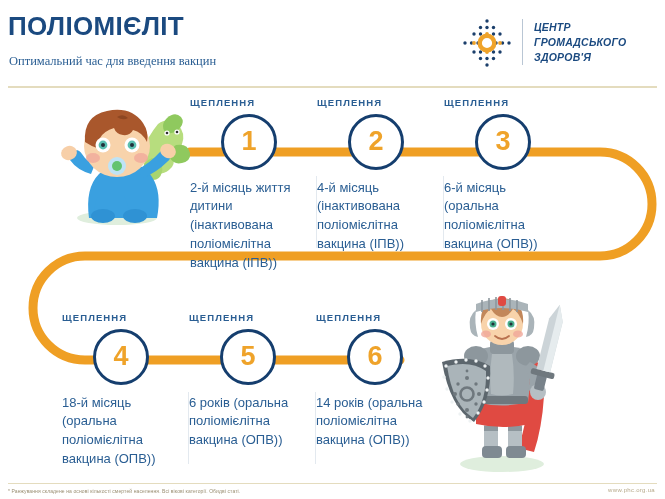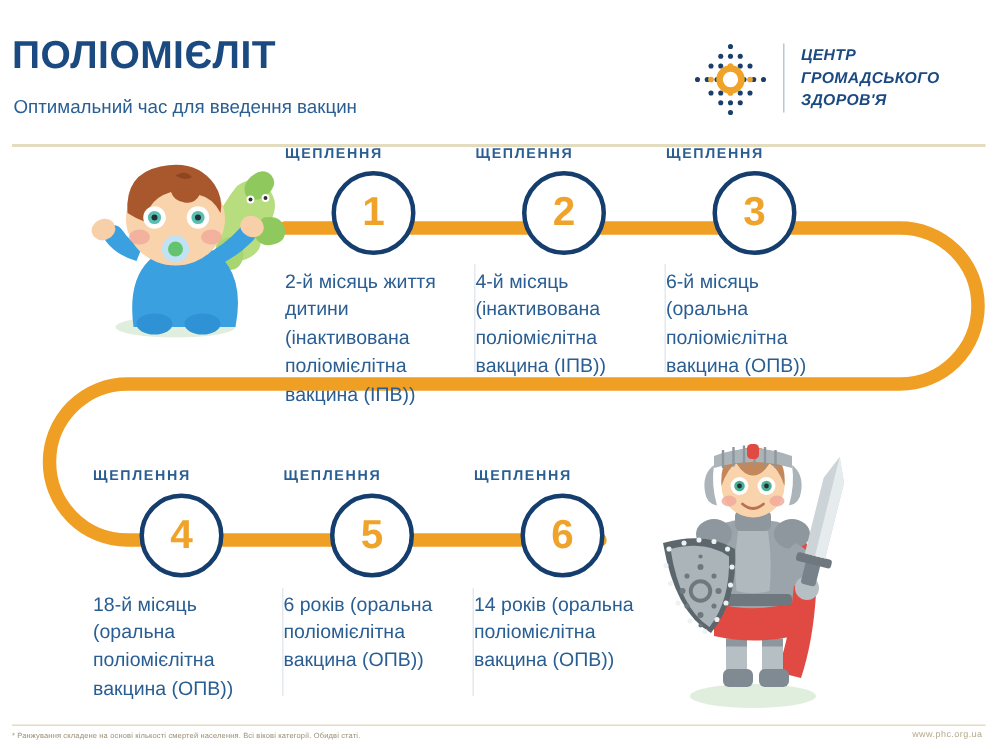--- a/index.html
+++ b/index.html
@@ -15,39 +15,40 @@
     position: relative;
     width: 665px;
     height: 499px;
     background: #ffffff;
     overflow: hidden;
   }
 
   
   #header {
     position: absolute;
-    left: 0; top: 10px;
+    left: 0; top: 0;
     width: 665px; height: 88px;
   }
   #page-title {
     position: absolute;
     left: 8px; top: 13px;
     font-size: 26px;
     font-weight: bold;
     letter-spacing: 0.3px;
     color: #1b4a80;
     text-transform: uppercase;
     line-height: 1;
   }
   #page-subtitle {
     position: absolute;
     left: 9px; top: 54px;
     font-size: 12.5px;
     color: #2a5e93;
     line-height: 1.2;
+    font-family: Liberation Serif, serif;
   }
 
   
   #logo {
     position: absolute;
     right: 10px; top: 14px;
     width: 195px; height: 58px;
   }
   #logo-mark {
     position: absolute;

